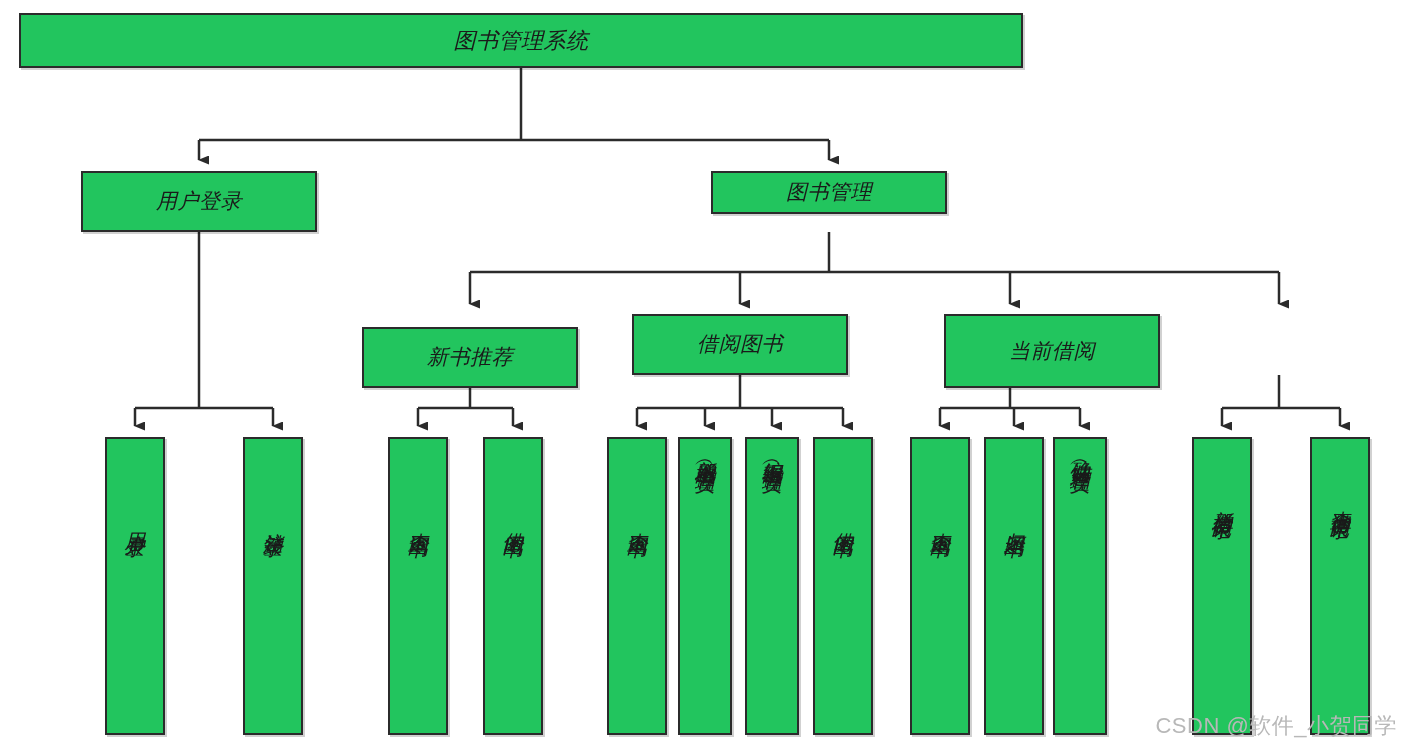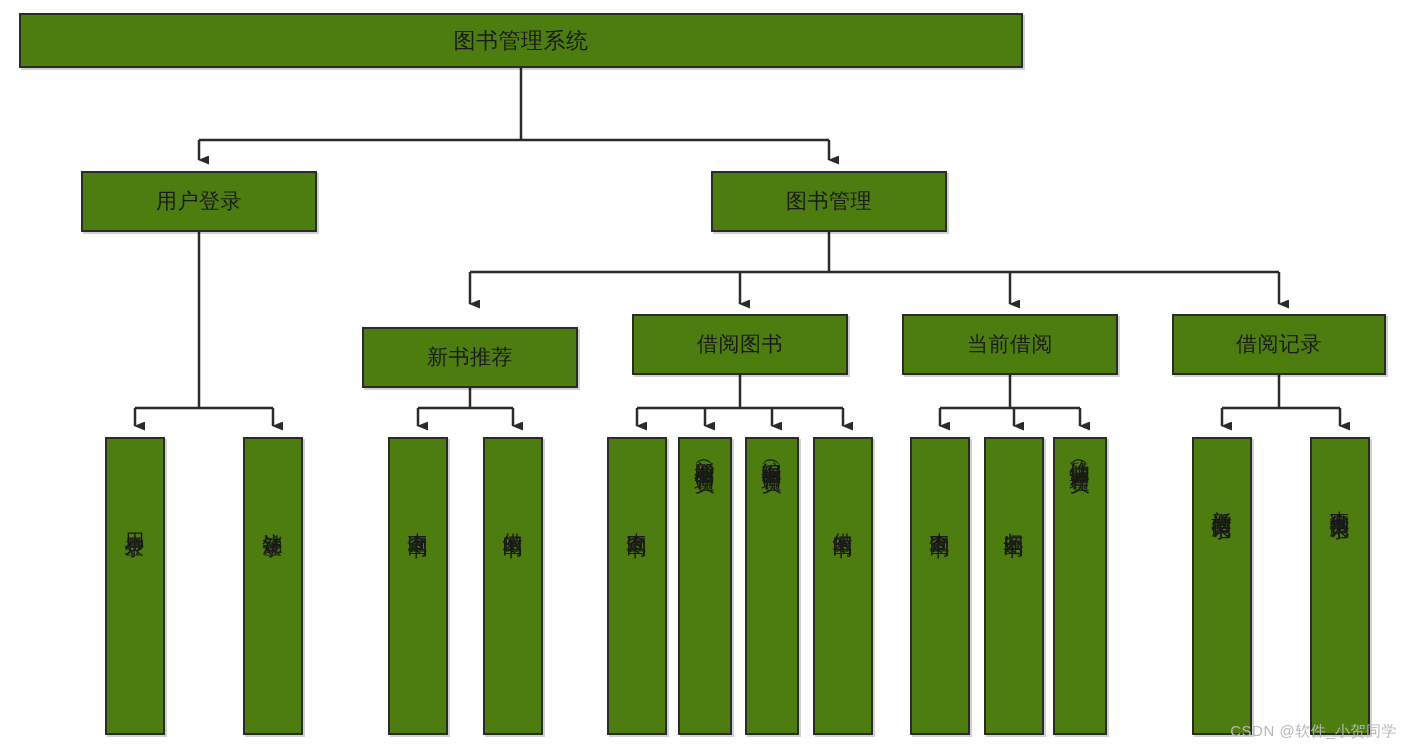--- a/index.html
+++ b/index.html
@@ -19,27 +19,28 @@
     position: absolute;
     left: 0;
     top: 0;
     width: 1405px;
     height: 747px;
     pointer-events: none;
   }
   .node {
     position: absolute;
     box-sizing: border-box;
-    background: #4d7c0f;
+    background: #22c55e;
     border: 2.5px solid #2b2b2b;
     box-shadow: 2px 2px 0 rgba(0,0,0,0.18);
     display: flex;
     align-items: center;
     justify-content: center;
     color: #1a1a1a;
+    font-style: italic;
   }
   .node .label {
     font-size: 21px;
     line-height: 1.15;
     letter-spacing: 0.5px;
     white-space: nowrap;
   }
   .node.root .label { font-size: 22px; }
   .node.leaf {
     align-items: flex-start;
@@ -57,21 +58,21 @@
   .node.leaf.mid .label {
     margin-top: 72px;
   }
   .node.leaf.mid3 .label {
     margin-top: 50px;
   }
   #watermark {
     position: absolute;
     right: 8px;
     bottom: 6px;
-    font-size: 15px;
+    font-size: 22px;
     color: #b8b8b8;
     letter-spacing: 0.5px;
     white-space: nowrap;
     font-family: "Liberation Sans", "DejaVu Sans", sans-serif;
   }
 </style>
 </head>
 <body>
 
 <div id="canvas">
@@ -126,35 +127,32 @@
     </g>
   </svg>
 
   <div class="node root" id="n-root" style="left: 19px; top: 13px; width: 1004px; height: 55px;">
     <span class="label">图书管理系统</span>
   </div>
 
   <div class="node" id="n-l2-0" style="left: 81px; top: 171px; width: 236px; height: 61px;">
     <span class="label">用户登录</span>
   </div>
-  <div class="node" id="n-l2-1" style="left: 711px; top: 171px; width: 236px; height: 61px;">
+  <div class="node" id="n-l2-1" style="left: 711px; top: 171px; width: 236px; height: 43px;">
     <span class="label">图书管理</span>
   </div>
 
   <div class="node" id="n-l3-0" style="left: 362px; top: 314px; width: 216px; height: 61px; margin-top: 13px;">
     <span class="label">新书推荐</span>
   </div>
   <div class="node" id="n-l3-1" style="left: 632px; top: 314px; width: 216px; height: 61px;">
     <span class="label">借阅图书</span>
   </div>
-  <div class="node" id="n-l3-2" style="left: 902px; top: 314px; width: 216px; height: 61px;">
+  <div class="node" id="n-l3-2" style="left: 944px; top: 314px; width: 216px; height: 74px;">
     <span class="label">当前借阅</span>
-  </div>
-  <div class="node" id="n-l3-3" style="left: 1172px; top: 314px; width: 214px; height: 61px;">
-    <span class="label">借阅记录</span>
   </div>
 
   <div class="node leaf mid" id="n-lf-0" style="left: 105px; top: 437px; width: 60px; height: 298px;">
     <span class="label">用户登录</span>
   </div>
   <div class="node leaf mid" id="n-lf-1" style="left: 243px; top: 437px; width: 60px; height: 298px;">
     <span class="label">注销登录</span>
   </div>
   <div class="node leaf mid" id="n-lf-2" style="left: 388px; top: 437px; width: 60px; height: 298px;">
     <span class="label">查询图书</span>

